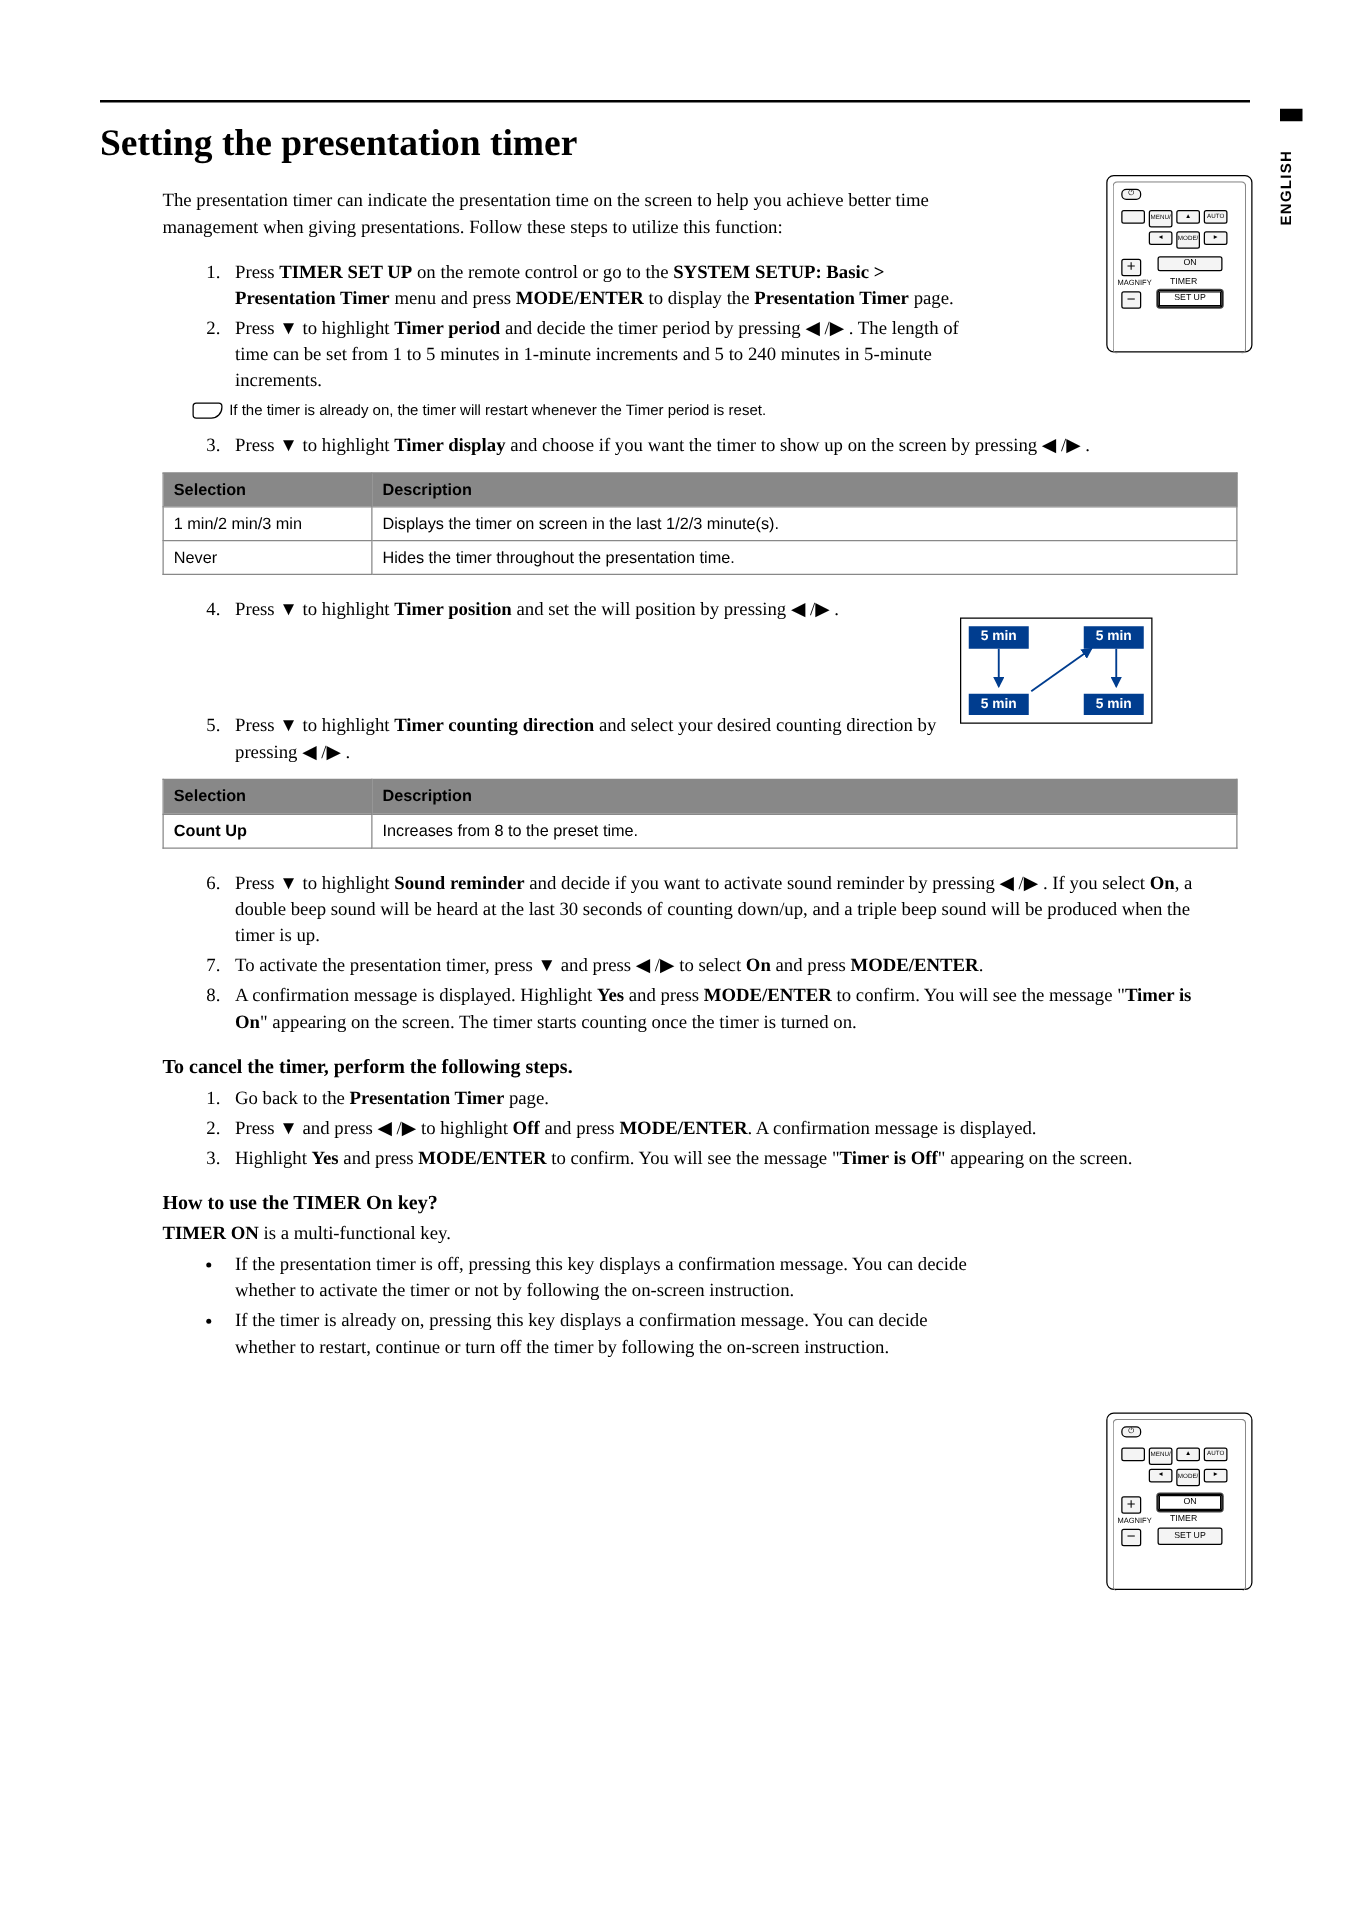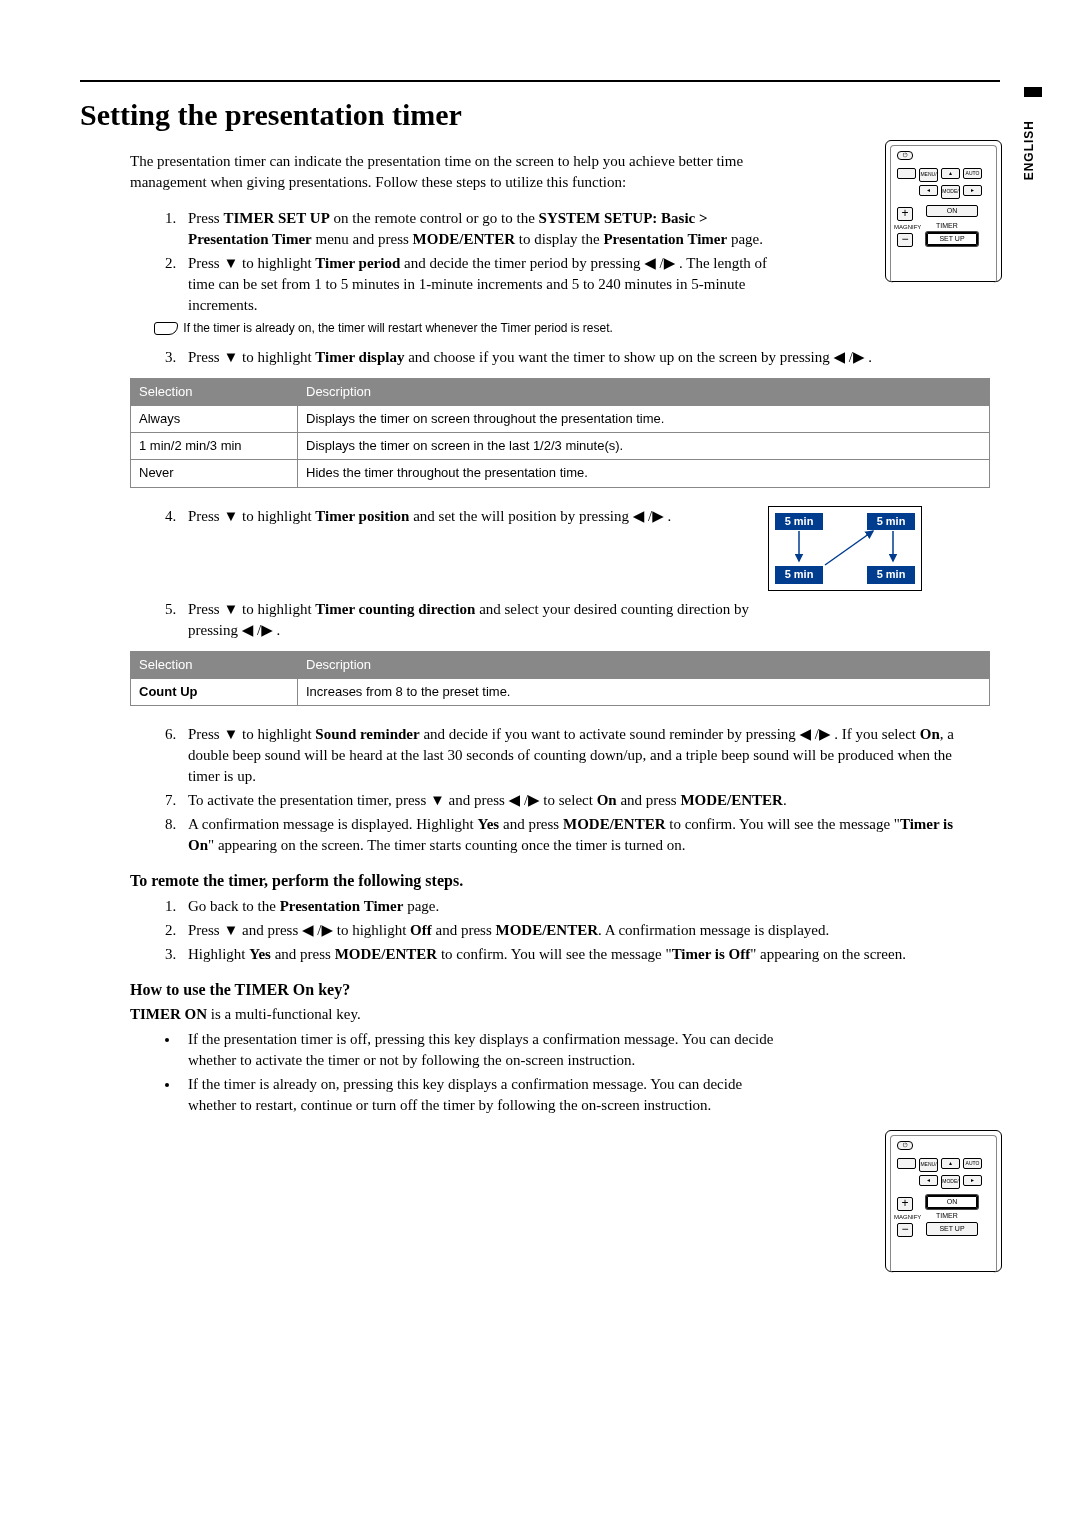--- a/index.html
+++ b/index.html
@@ -73,22 +73,22 @@
   }
   table {
     border-collapse: collapse;
     width: 860px;
     margin: 10px 0 18px 50px;
     font-family: Arial, sans-serif;
     font-size: 13px;
   }
   th {
     background: #888;
-    color: #ffffff;
-    font-weight: normal;
+    color: #000000;
+    font-weight: bold;
     text-align: left;
     padding: 4px 8px;
     border: 1px solid #888;
   }
   td {
     padding: 4px 8px;
     border: 1px solid #888;
   }
   td:first-child, th:first-child {
     width: 150px;
@@ -195,36 +195,32 @@
   <li><span>Press ▼ to highlight </span><b>Timer display</b><span> and choose if you want the timer to show up on the screen by pressing ◀ /▶ .</span></li>
 </ol>
 
 <table>
   <tbody>
       <tr>
         <th>Selection</th>
         <th>Description</th>
       </tr>
   <tr>
-        <td>Always</td>
-        <td>Displays the timer on screen throughout the presentation time.</td>
-      </tr>
-  <tr>
         <td>1 min/2 min/3 min</td>
         <td>Displays the timer on screen in the last 1/2/3 minute(s).</td>
       </tr>
   <tr>
         <td>Never</td>
         <td>Hides the timer throughout the presentation time.</td>
       </tr>
 </tbody>
   </table>
 
 <div style="position:relative;">
-  <div class="timer-pos" style="top:0;">
+  <div class="timer-pos" style="top:16px;">
     <div class="tp-label" style="left:6px;top:6px;">5 min</div>
     <div class="tp-label" style="right:6px;top:6px;">5 min</div>
     <div class="tp-label" style="left:6px;bottom:6px;">5 min</div>
     <div class="tp-label" style="right:6px;bottom:6px;">5 min</div>
     <svg style="position:absolute;left:0;top:0;width:100%;height:100%;" viewBox="0 0 152 83">
       <defs>
           <marker id="ah" markerWidth="6" markerHeight="6" refX="5" refY="3" orient="auto">
             <path d="M0,0 L6,3 L0,6 Z" fill="#003d8f"></path>
           </marker>
         </defs>
@@ -252,21 +248,21 @@
       </tr>
 </tbody>
   </table>
 
 <ol start="6">
   <li><span>Press ▼ to highlight </span><b>Sound reminder</b><span> and decide if you want to activate sound reminder by pressing ◀ /▶ . If you select </span><b>On</b><span>, a double beep sound will be heard at the last 30 seconds of counting down/up, and a triple beep sound will be produced when the timer is up.</span></li>
   <li><span>To activate the presentation timer, press ▼ and press ◀ /▶ to select </span><b>On</b><span> and press </span><b>MODE/ENTER</b><span>.</span></li>
   <li><span>A confirmation message is displayed. Highlight </span><b>Yes</b><span> and press </span><b>MODE/ENTER</b><span> to confirm. You will see the message "</span><b>Timer is On</b><span>" appearing on the  screen. The timer starts counting once the timer is turned on.</span></li>
 </ol>
 
-<h3>To remote the timer, perform the following steps.</h3>
+<h3>To cancel the timer, perform the following steps.</h3>
 <ol>
   <li><span>Go back to the </span><b>Presentation Timer</b><span> page.</span></li>
   <li><span>Press ▼ and press ◀ /▶ to highlight </span><b>Off</b><span> and press </span><b>MODE/ENTER</b><span>. A confirmation message is displayed.</span></li>
   <li><span>Highlight </span><b>Yes</b><span> and press </span><b>MODE/ENTER</b><span> to confirm. You will see the message "</span><b>Timer is Off</b><span>" appearing on the screen.</span></li>
 </ol>
 
 <h3>How to use the TIMER On key?</h3>
 <p style="margin:2px 0 2px 50px;"><b>TIMER ON</b><span> is a multi-functional key.</span></p>
 
 <div class="remote r2">

